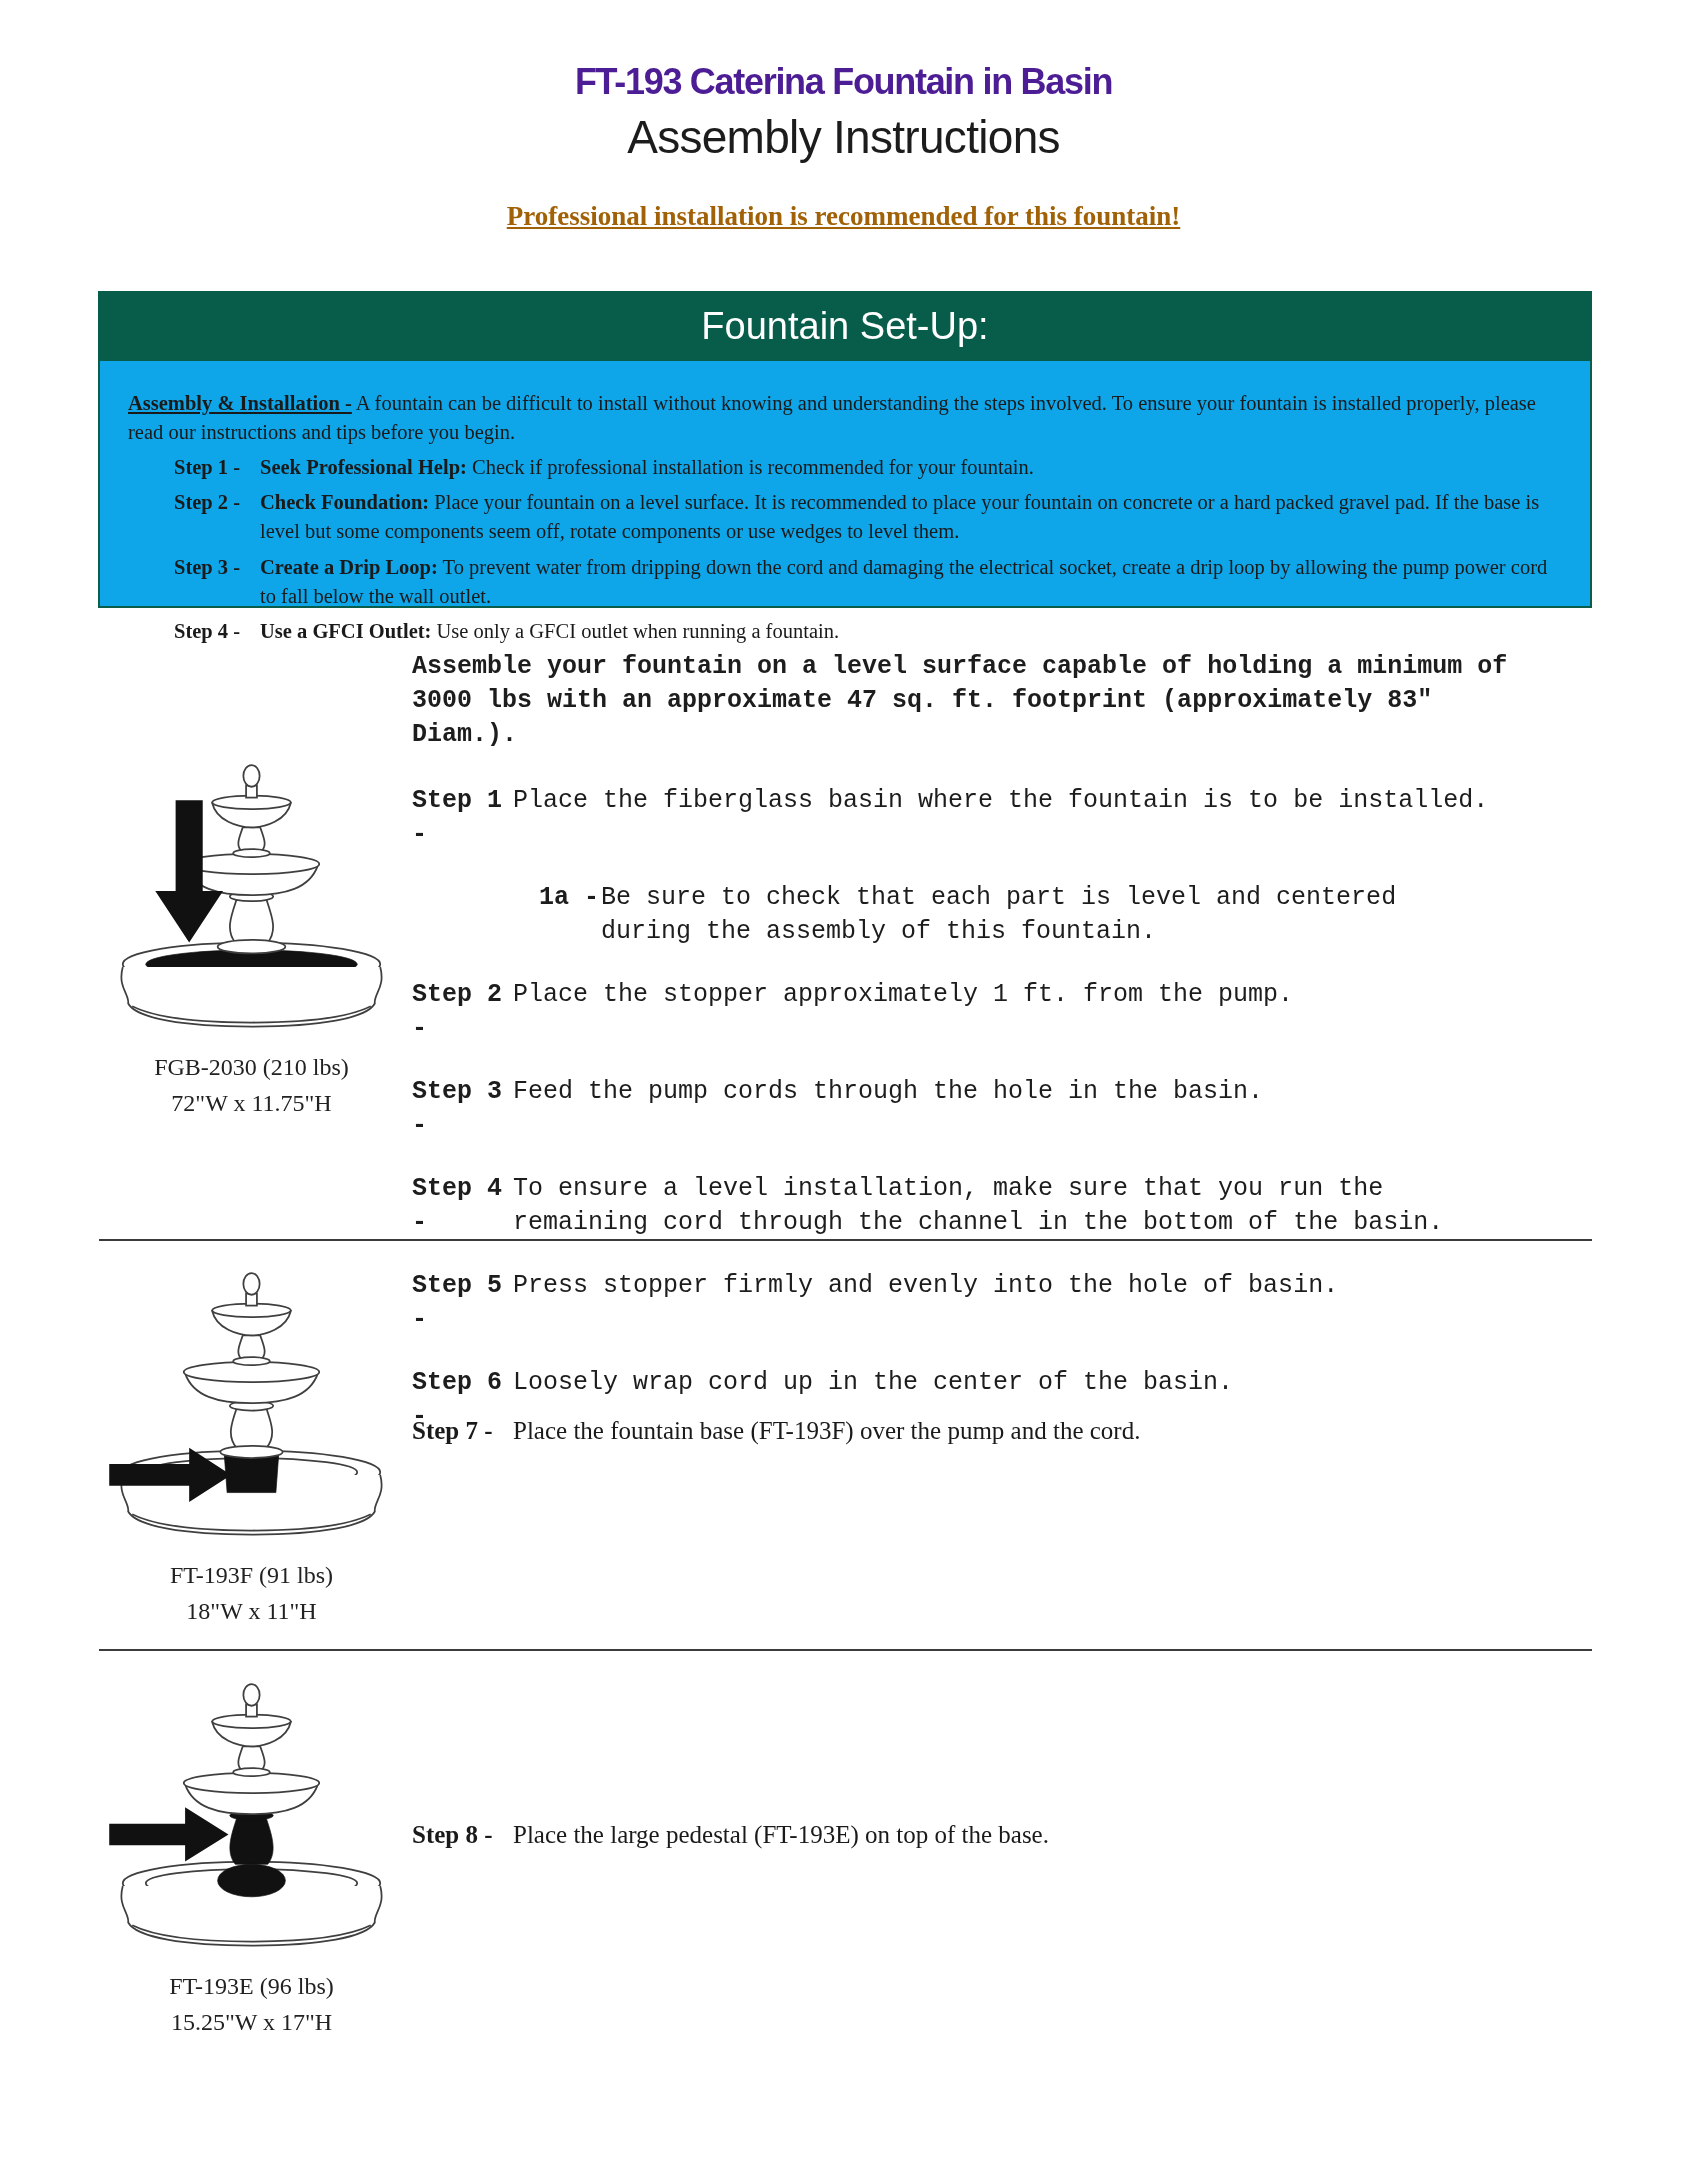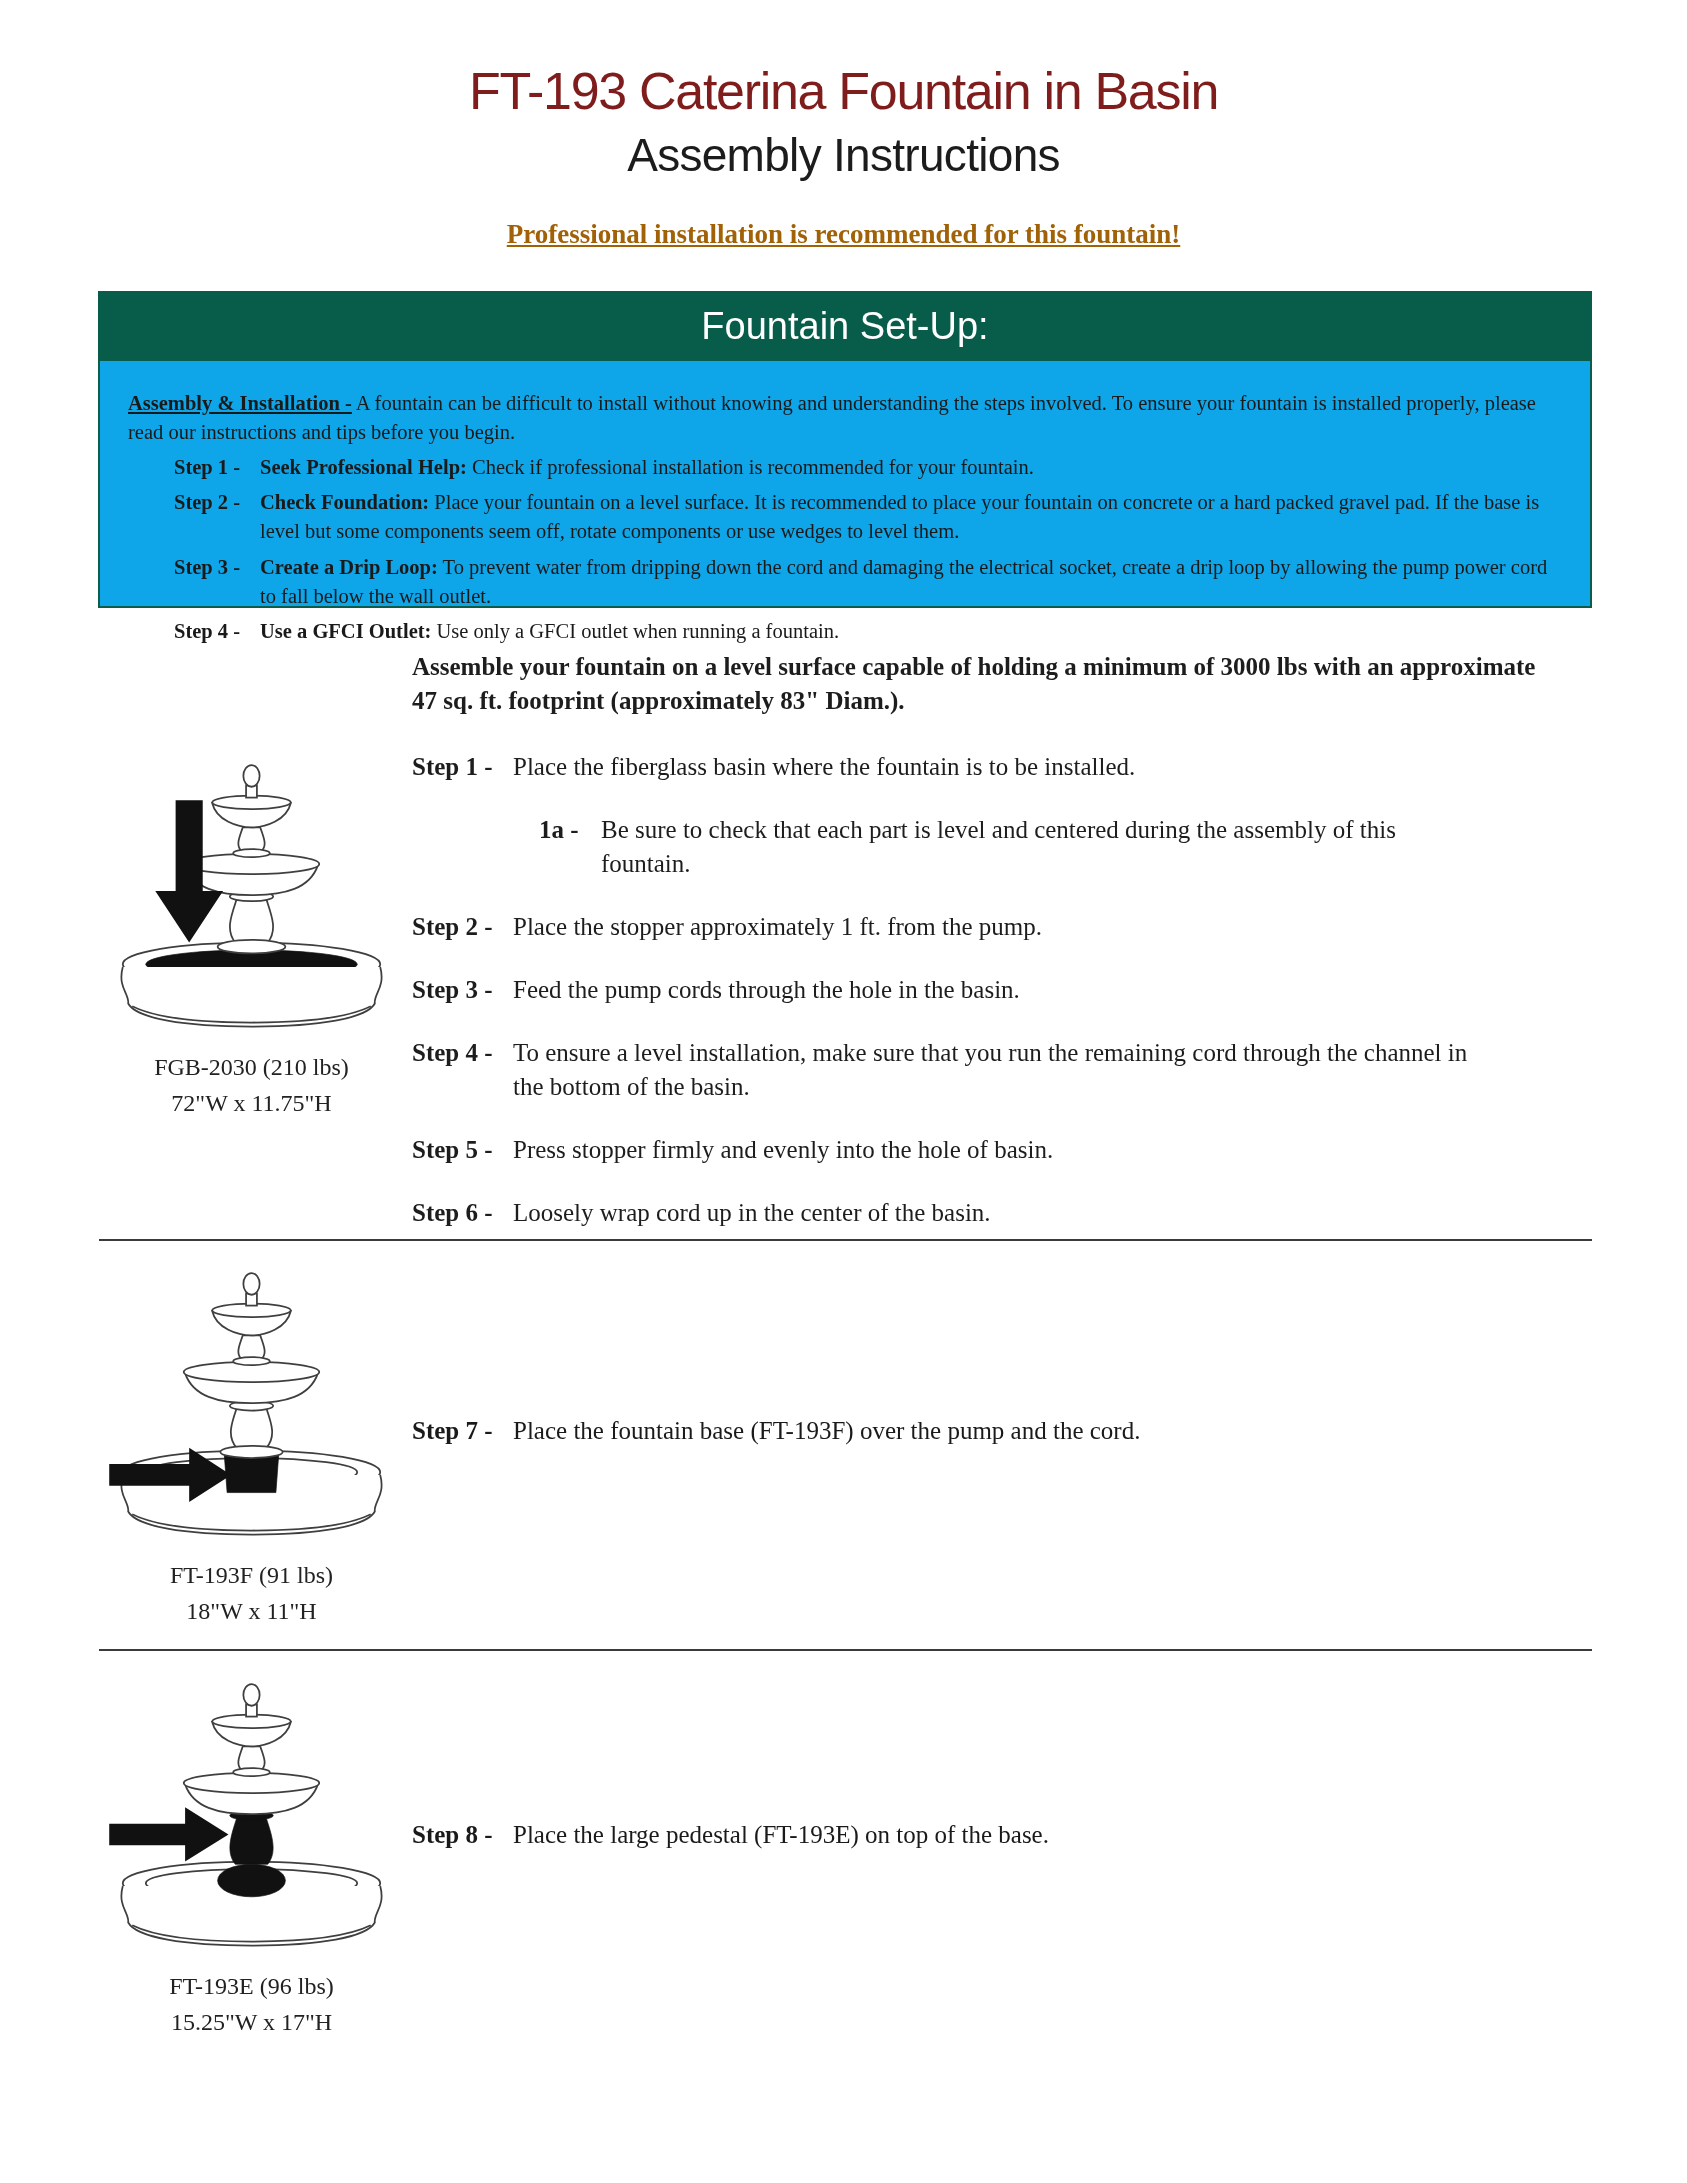--- a/index.html
+++ b/index.html
@@ -5,22 +5,22 @@
   * { margin:0; padding:0; box-sizing:border-box; }
   html,body { background:#ffffff; }
   body {
     width:1687px; height:2183px; position:relative;
     font-family:"Liberation Serif", serif; color:#1a1a1a;
   }
 
   
   .title-block { position:absolute; top:61px; left:0; width:100%; text-align:center; }
   .doc-title {
-    font-family:"Liberation Sans", sans-serif; font-weight:normal;
-    font-size:52px; letter-spacing:-1.3px; color:#7f1d1d;
+    font-family:"Liberation Sans", sans-serif; font-weight:bold;
+    font-size:36px; letter-spacing:-1.3px; color:#4c1d95;
   }
   .doc-subtitle {
     font-family:"Liberation Sans", sans-serif; font-weight:normal;
     font-size:46px; letter-spacing:-0.7px; margin-top:6.6px; color:#1c1c1c;
   }
   .doc-notice {
     margin-top:37px; font-size:27px; font-weight:bold;
     text-decoration:underline; color:#a16207;
   }
 
@@ -38,21 +38,21 @@
   }
   .box-intro .lead { font-weight:bold; text-decoration:underline; }
   .box-steps { margin-top:5.3px; }
   .box-step { display:flex; margin-top:6px; padding-left:46px; }
   .box-step .lbl { font-weight:bold; flex:none; width:86px; }
   .box-step .txt { flex:1; }
   .box-step .txt b { font-weight:bold; }
 
   
   .assembly { position:absolute; left:412px; top:650px; width:1085px;
-    font-size:25px; line-height:1.36; color:#1d1d1d; }
+    font-size:25px; line-height:1.36; color:#1d1d1d;font-family:Liberation Mono, monospace; }
   .assembly .intro { font-weight:bold; width:1125px; margin-bottom:32px; }
   .a-step { display:flex; margin-bottom:29px; }
   .a-step .lbl { font-weight:bold; flex:none; width:101px; }
   .a-step.sub { margin-left:127px; width:926px; }
   .a-step.sub .lbl { width:62px; }
   .a-step .txt { flex:1; }
 
   
   .figure { position:absolute; width:331px; text-align:center; }
   .figure svg { display:block; margin:0 auto; }

